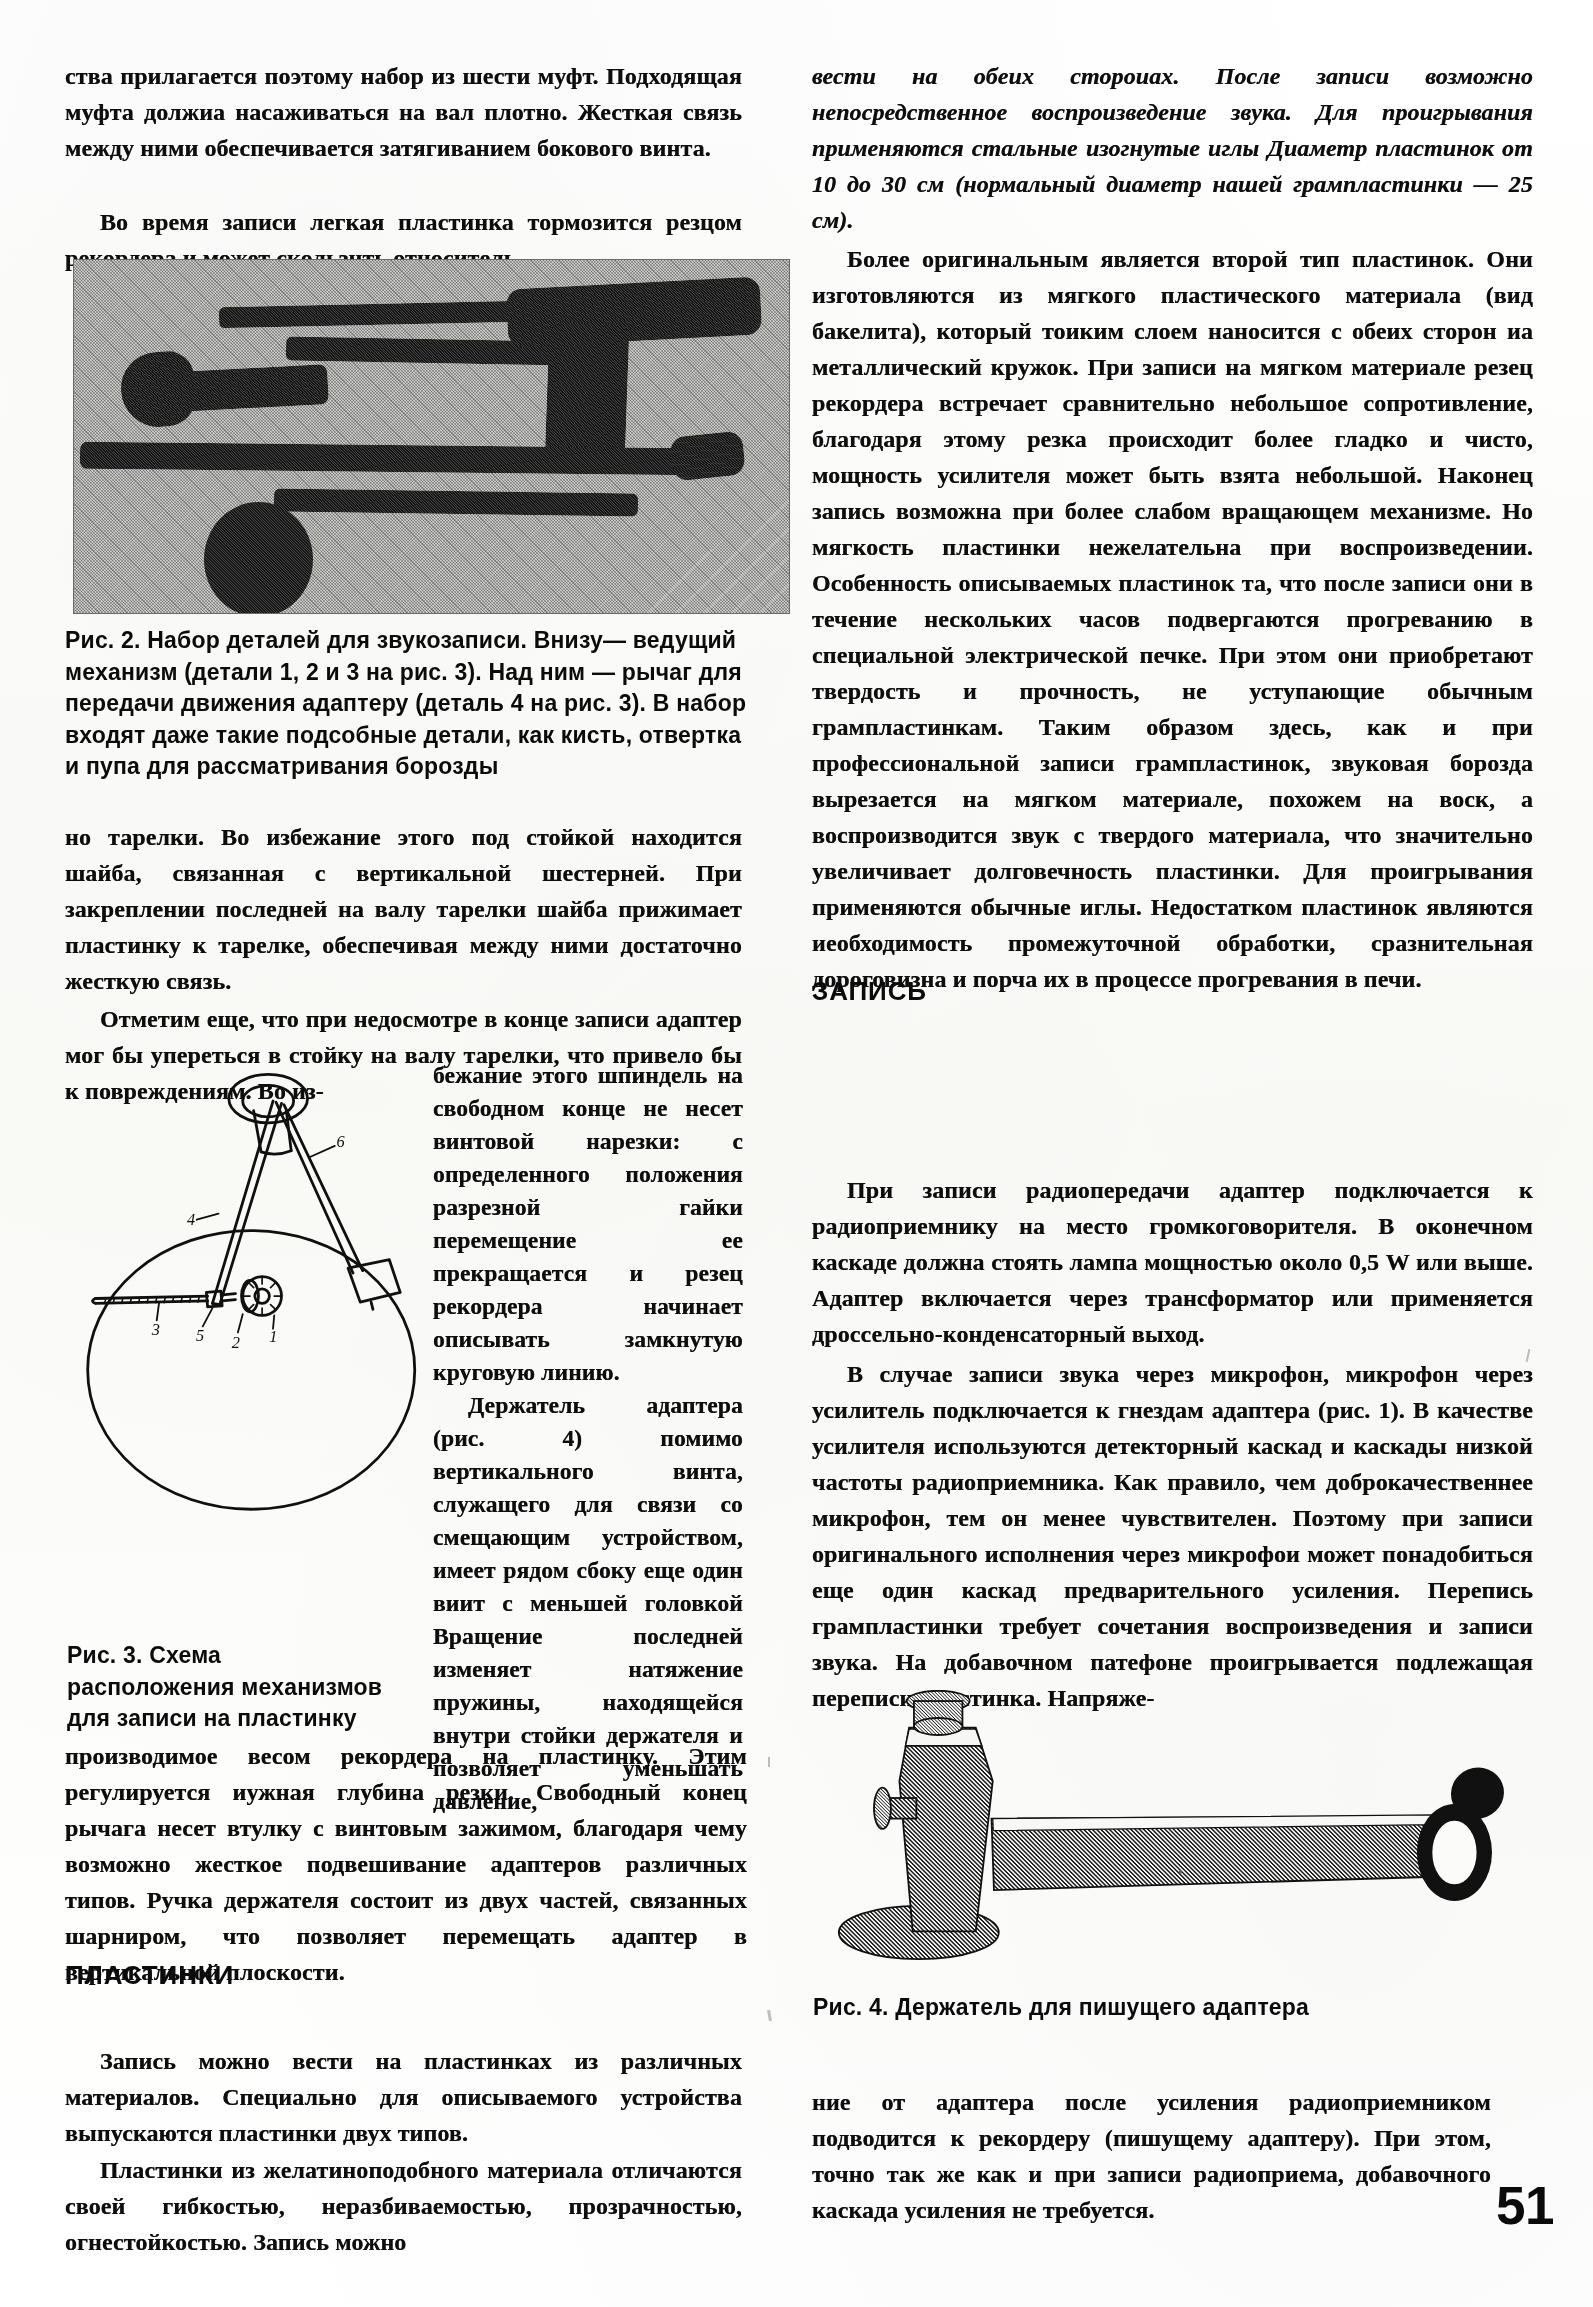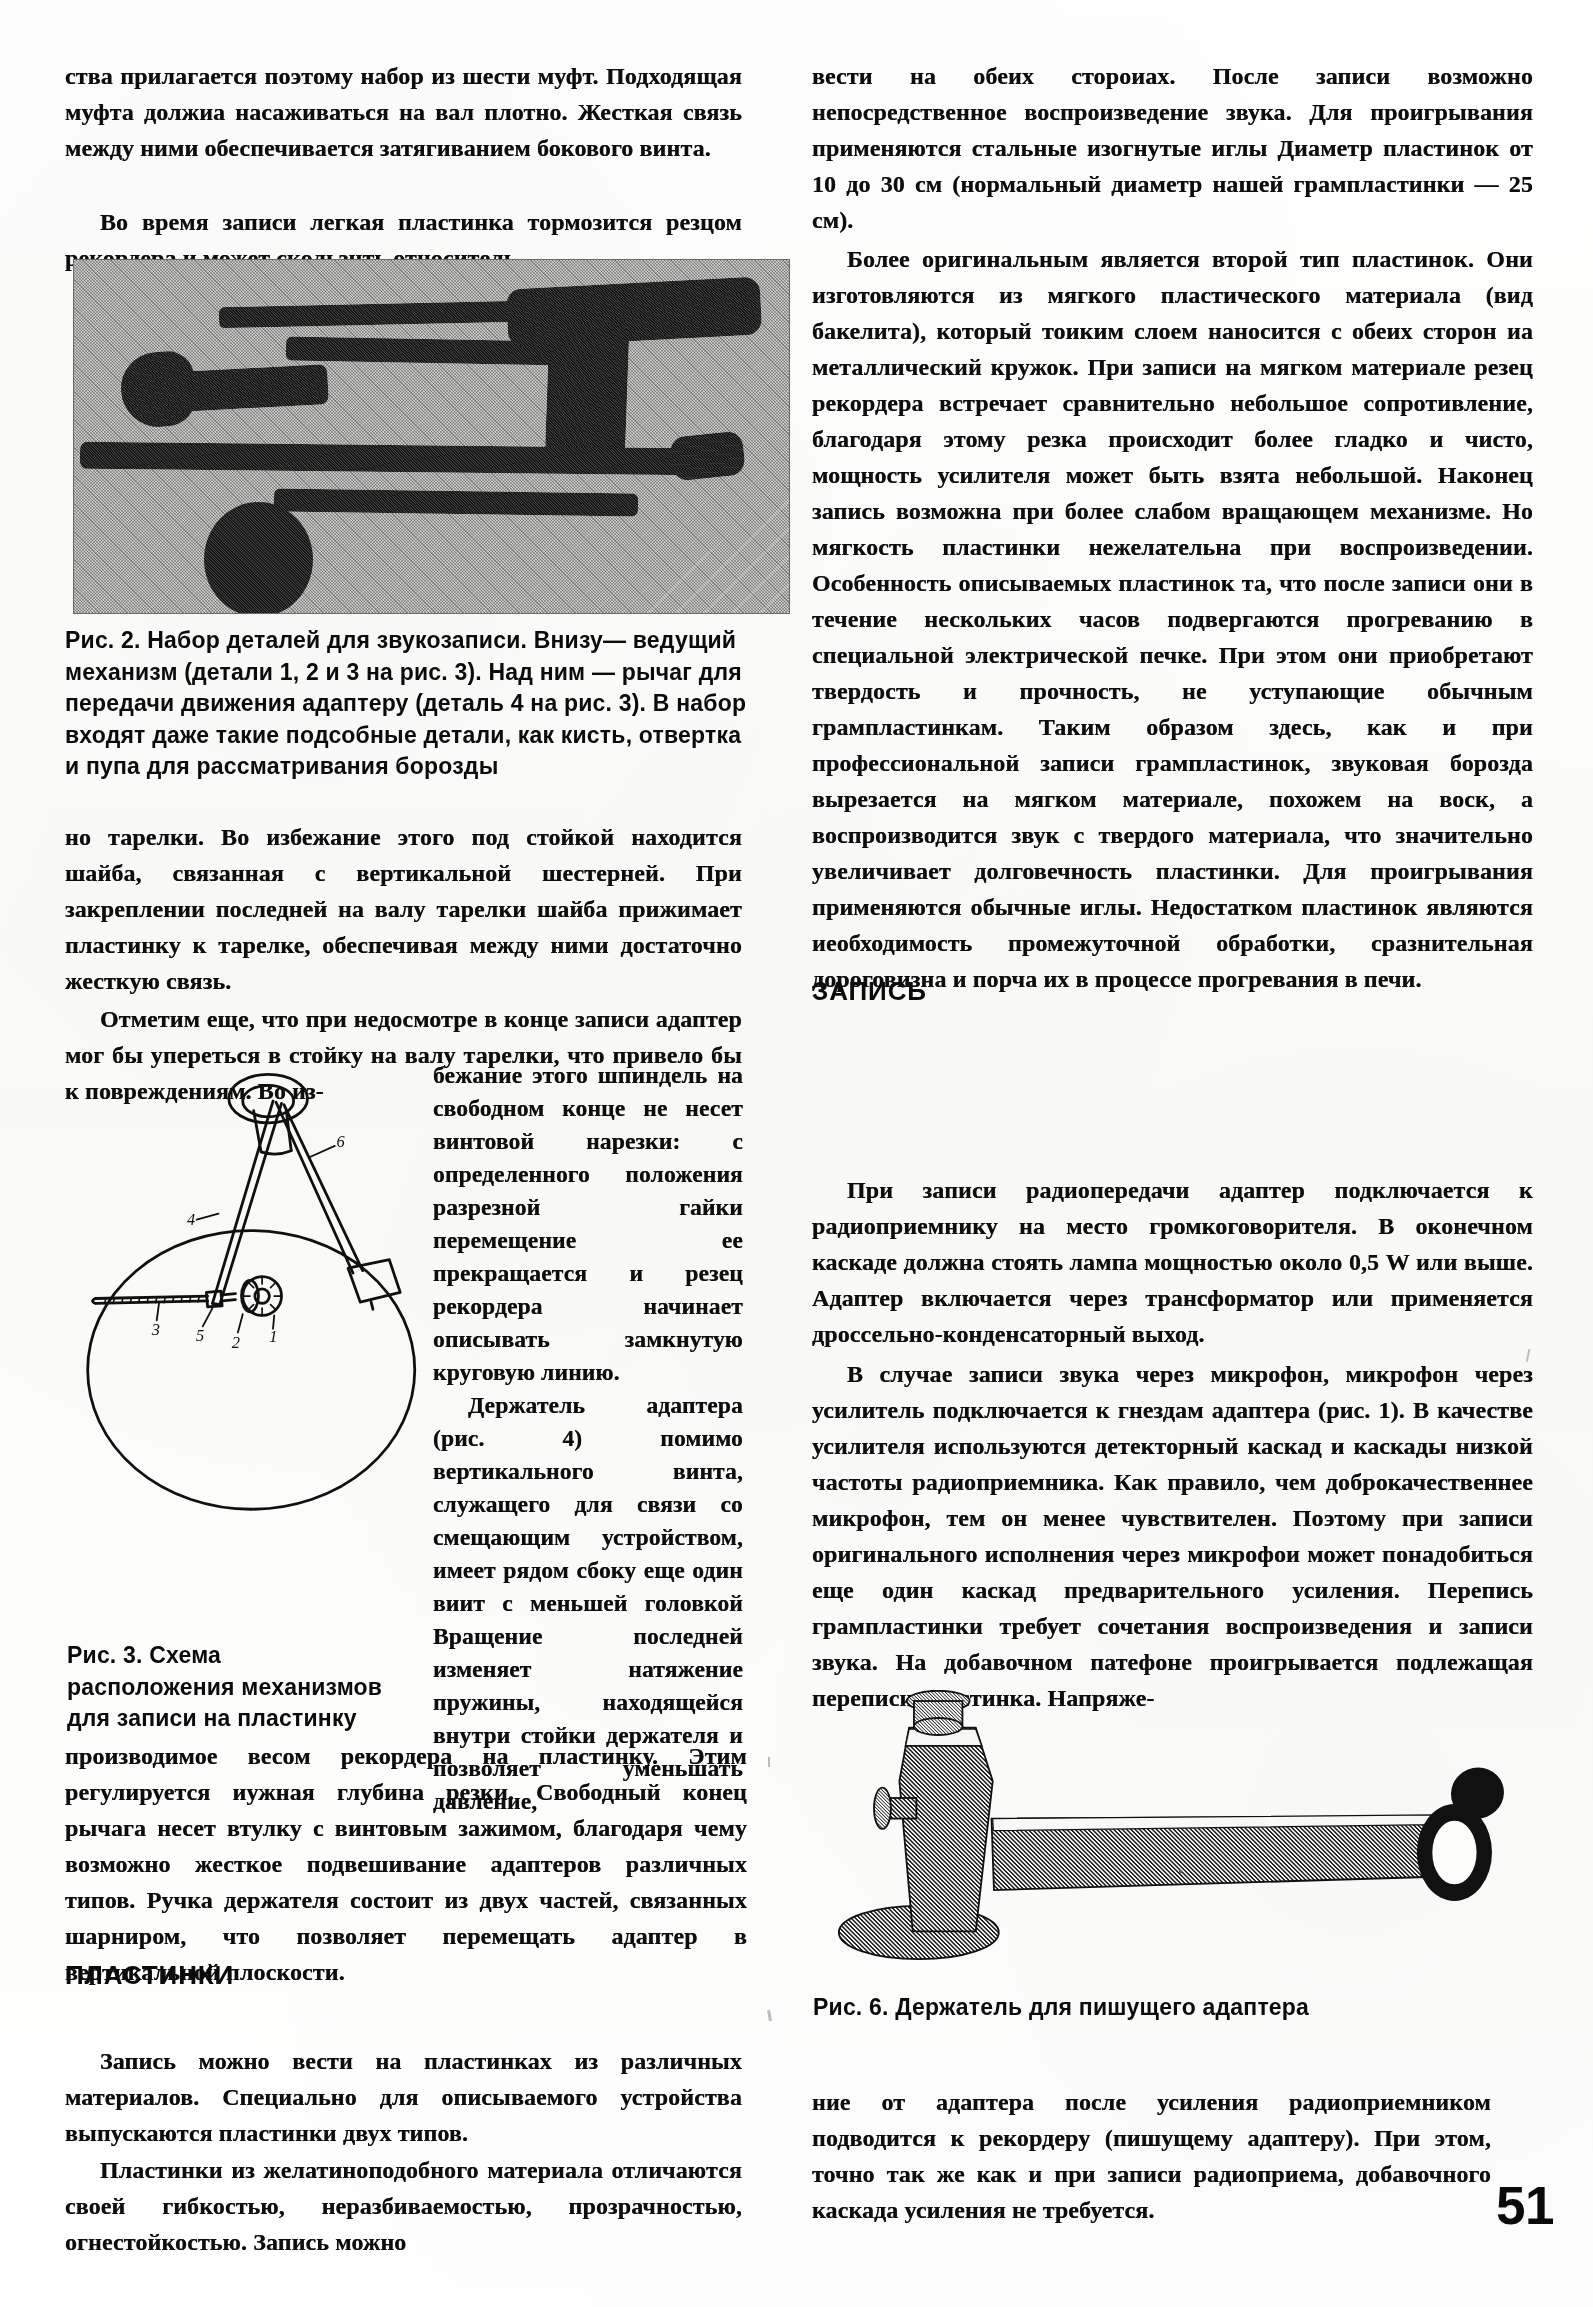--- a/index.html
+++ b/index.html
@@ -241,21 +241,21 @@
   <h2 class="section-head" style="position:absolute;left:65px;top:1958px;">ПЛАСТИНКИ</h2>
 
   <div style="position:absolute;left:65px;top:2043px;width:677px;">
     <p class="body ink indent">Запись можно вести на пластинках из различных материалов. Специально для описываемого устройства выпускаются пластинки двух типов.</p>
   </div>
 
   <div style="position:absolute;left:65px;top:2152px;width:677px;">
     <p class="body ink indent">Пластинки из желатиноподобного материала отличаются своей гибкостью, неразбиваемостью, прозрачностью, огнестойкостью. Запись можно</p>
   </div>
 
-  <div style="position:absolute;left:812px;top:58px;width:721px;">
+  <div style="position:absolute;left:812px;top:58px;width:721px;font-style:italic;">
     <p class="body ink noind">вести на обеих стороиах. После записи возможно непосредственное воспроизведение звука. Для проигрывания применяются стальные изогнутые иглы Диаметр пластинок от 10 до 30 см (нормальный диаметр нашей грампластинки — 25 см).</p>
   </div>
 
   <div style="position:absolute;left:812px;top:241px;width:721px;">
     <p class="body ink indent">Более оригинальным является второй тип пластинок. Они изготовляются из мягкого пластического материала (вид бакелита), который тоиким слоем наносится с обеих сторон иа металлический кружок. При записи на мягком материале резец рекордера встречает сравнительно небольшое сопротивление, благодаря этому резка происходит более гладко и чисто, мощность усилителя может быть взята небольшой. Наконец запись возможна при более слабом вращающем механизме. Но мягкость пластинки нежелательна при воспроизведении. Особенность описываемых пластинок та, что после записи они в течение нескольких часов подвергаются прогреванию в специальной электрической печке. При этом они приобретают твердость и прочность, не уступающие обычным грампластинкам. Таким образом здесь, как и при профессиональной записи грампластинок, звуковая борозда вырезается на мягком материале, похожем на воск, а воспроизводится звук с твердого материала, что значительно увеличивает долговечность пластинки. Для проигрывания применяются обычные иглы. Недостатком пластинок являются иеобходимость промежуточной обработки, сразнительная дороговизна и порча их в процессе прогревания в печи.</p>
   </div>
 
   <h2 class="section-head" style="position:absolute;left:812px;top:974px;">ЗАПИСЬ</h2>
 
 
@@ -300,21 +300,21 @@
       <ellipse cx="1052" cy="268" rx="62" ry="80" fill="#111"></ellipse>
       <ellipse cx="1052" cy="268" rx="38" ry="54" fill="#fbfbf9" stroke="#111" stroke-width="3"></ellipse>
 
       <ellipse cx="1090" cy="170" rx="44" ry="42" fill="#111" transform="rotate(-22 1090 170)"></ellipse>
 
       <circle cx="600" cy="300" r="3" fill="#666"></circle>
     </svg>
   </div>
 
   <div style="position:absolute;left:813px;top:1992px;width:721px;">
-    <p class="caption">Рис. 6. Держатель для пишущего адаптера</p>
+    <p class="caption">Рис. 4. Держатель для пишущего адаптера</p>
   </div>
 
   <div style="position:absolute;left:812px;top:2084px;width:679px;">
     <p class="body ink noind">ние от адаптера после усиления радиоприемником подводится к рекордеру (пишущему адаптеру). При этом, точно так же как и при записи радиоприема, добавочного каскада усиления не требуется.</p>
   </div>
 
   <div class="page-number" style="left:1496px;top:2180px;">51</div>
 
   <div class="stray" style="left:1527px;top:1349px;width:2.4px;height:13.3px;transform:rotate(12deg);"></div>
   <div class="stray" style="left:768px;top:2010px;width:3px;height:11px;transform:rotate(-10deg);"></div>

